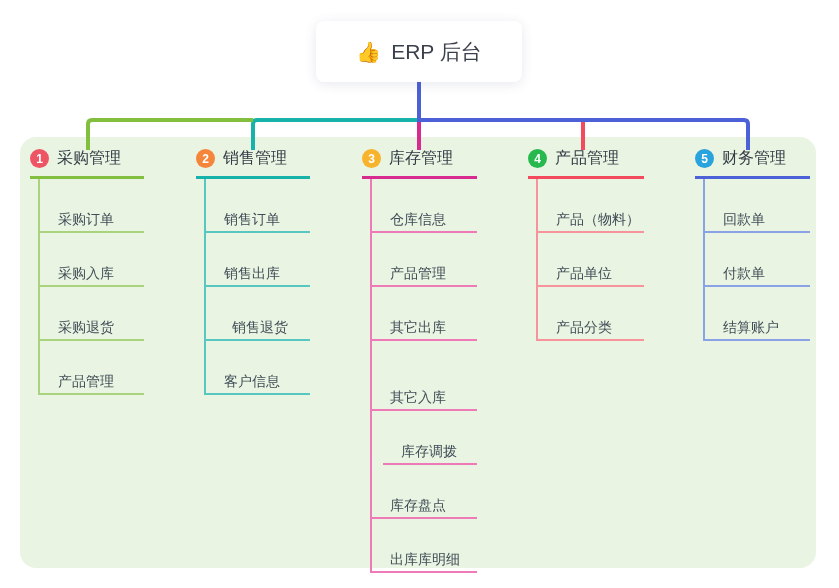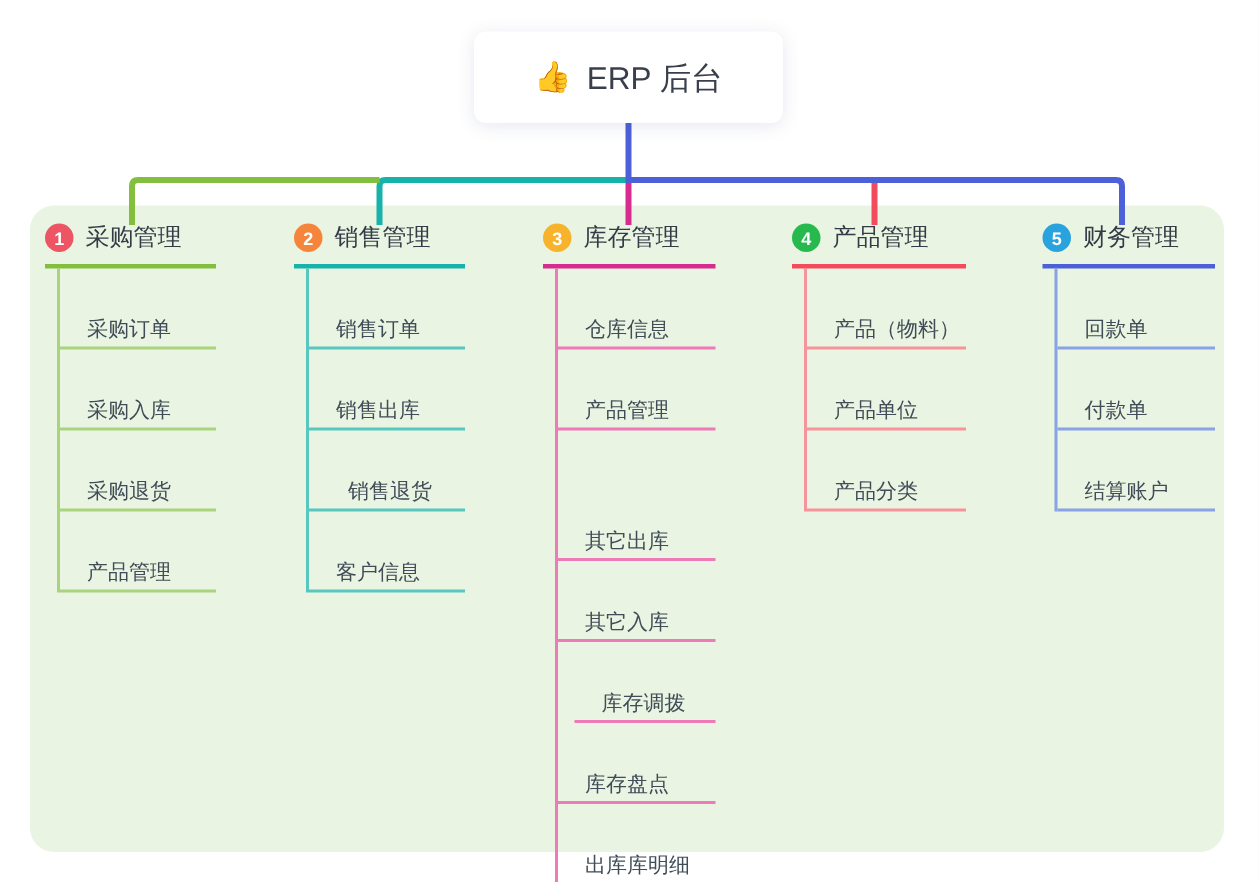--- a/index.html
+++ b/index.html
@@ -96,23 +96,23 @@
   <div class="branch" style="left: 362px; top: 148px; width: 115px;">
     <div class="branch-header" style="border-bottom-color: rgb(216, 43, 143);">
       <span class="badge" style="background: rgb(247, 179, 43);">3</span>
       <span class="branch-label">库存管理</span>
     </div>
     <div class="children" style="border-left-color: rgb(239, 122, 184);">
   <div class="child" style="border-bottom-color: rgb(239, 122, 184);">仓库信息</div>
 
   <div class="child" style="border-bottom-color: rgb(239, 122, 184);">产品管理</div>
 
-  <div class="child" style="border-bottom-color: rgb(239, 122, 184); margin-top: 33px;">其它出库</div>
+  <div class="child" style="border-bottom-color: rgb(239, 122, 184);">其它出库</div>
 
-  <div class="child" style="border-bottom-color: rgb(239, 122, 184);">其它入库</div>
+  <div class="child" style="border-bottom-color: rgb(239, 122, 184); margin-top: 16px;">其它入库</div>
 
   <div class="child" style="border-bottom-color: rgb(239, 122, 184); margin-left: 11px;">库存调拨</div>
 
   <div class="child" style="border-bottom-color: rgb(239, 122, 184);">库存盘点</div>
 
   <div class="child" style="border-bottom-color: rgb(239, 122, 184);">出库库明细</div>
 </div>
   </div>
 
   <div class="branch" style="left: 528px; top: 148px; width: 116px;">

